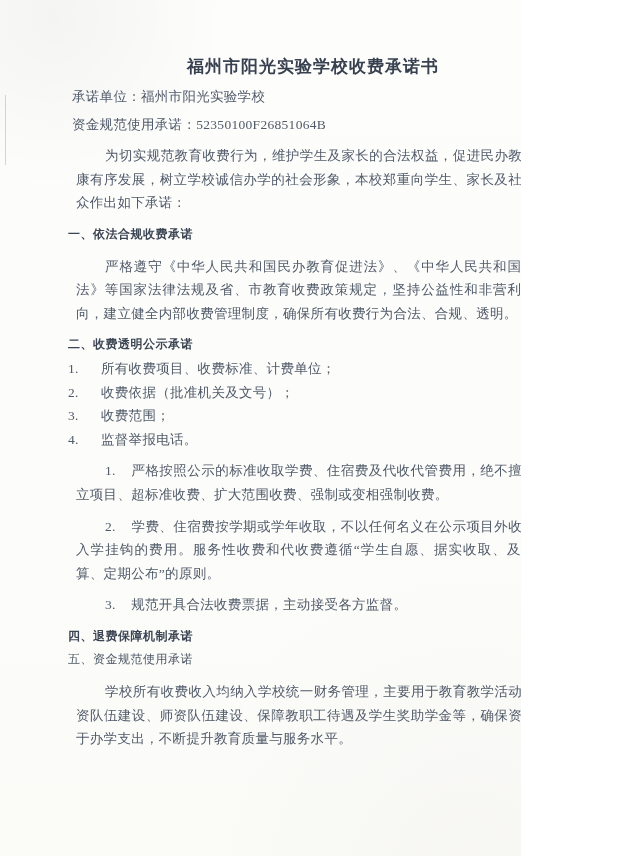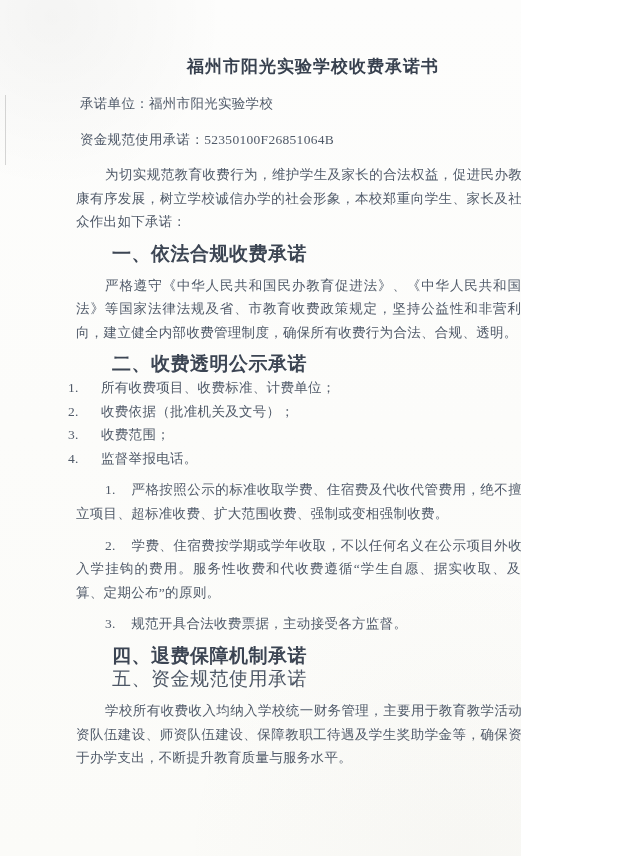--- a/index.html
+++ b/index.html
@@ -11,24 +11,24 @@
       linear-gradient(#fdfdfc,#fbfbf8);
     font-family:"Liberation Serif","DejaVu Serif",serif;
     color:#505a69;
   }
   .content{position:absolute;left:68px;top:54px;width:490px;}
   .title{
     text-align:center;font-size:17px;font-weight:bold;color:#38414f;
     letter-spacing:1px;line-height:26px;margin:0 0 5px 0;
   }
   .line,.para,.flushrow{font-size:13.5px;line-height:23.6px;letter-spacing:0.3px;}
-  .meta{margin:12px;}
+  .meta{margin:4px;}
   .para{margin:8px;text-align:justify;text-align-last:left;}
   .para.indent{text-indent:2.15em;}
-  .heading{font-size:19px;line-height:23.6px;font-weight:bold;color:#3c4553;letter-spacing:0.5px;margin-left:44px;}
+  .heading{font-size:12px;line-height:23.6px;font-weight:bold;color:#3c4553;letter-spacing:0.5px;}
   .heading.regular{font-weight:normal;color:#4d5766;}
   .flushrow{display:flex;}
   .flushrow .num{flex:0 0 33px;}
   .flushrow .txt{flex:1;}
   .inum{margin-right:1.15em;}
   
   .edge-right{
     position:absolute;left:599px;top:200px;width:2px;height:340px;
     background:linear-gradient(to bottom,
       rgba(100,94,85,0) 0%, rgba(95,89,80,0.7) 12%,

